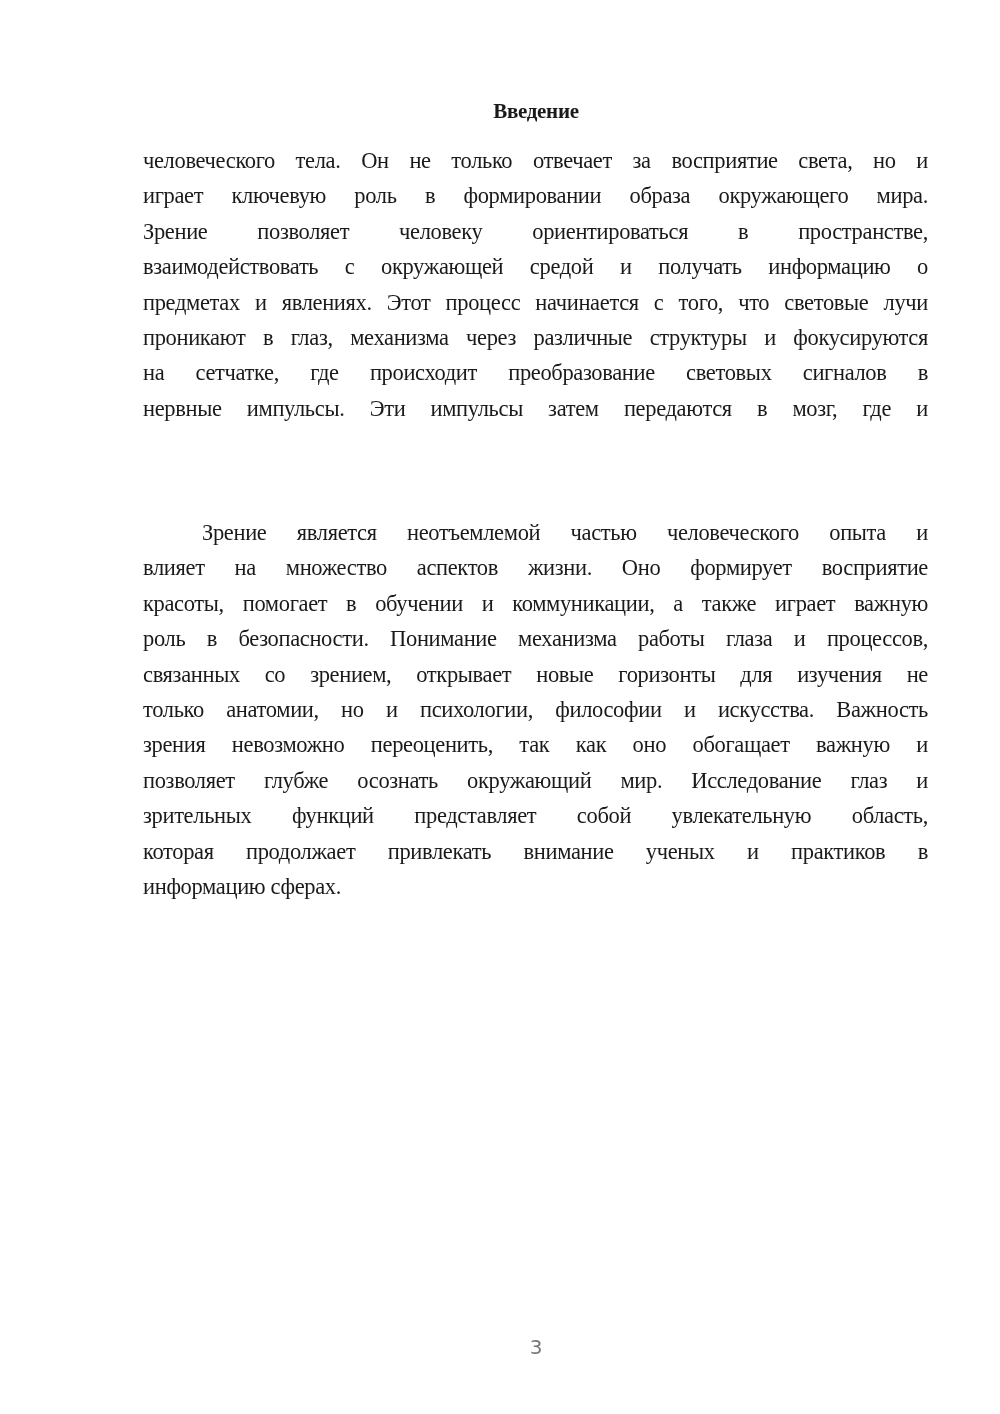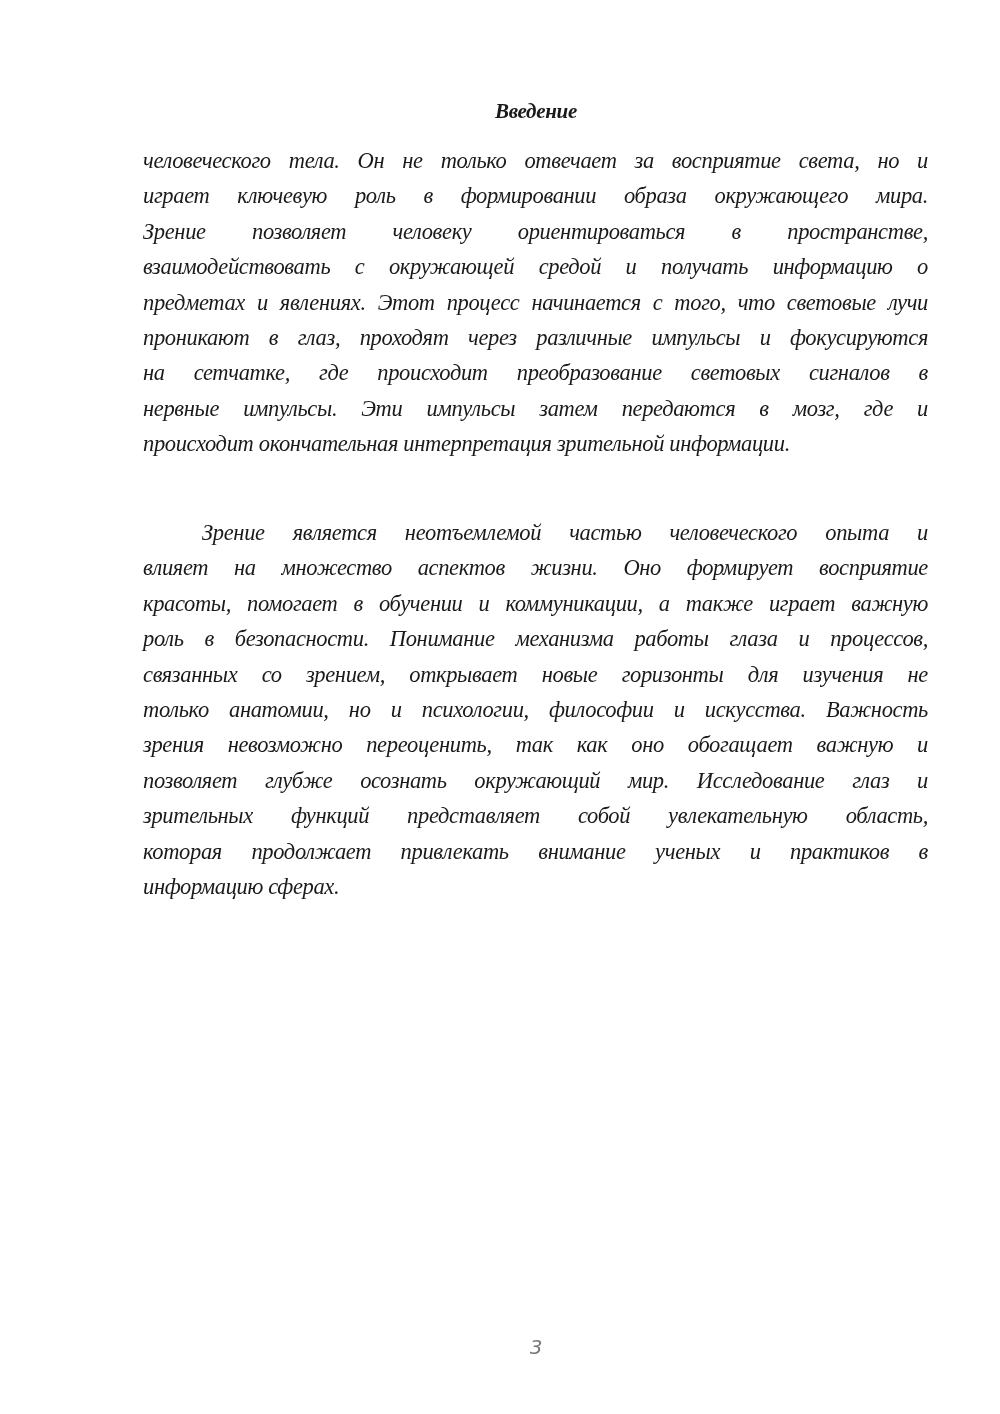--- a/index.html
+++ b/index.html
@@ -15,21 +15,20 @@
       font-family: "Liberation Serif", "DejaVu Serif", serif;
       color: #1a1a1a;
     }
     .page {
       position: absolute;
       left: 0;
       top: 0;
       width: 1000px;
       height: 1087px;
       background: #ffffff;
-      font-style: italic;
     }
     .title {
       position: absolute;
       left: 0;
       top: 97px;
       width: 1072px;
       text-align: center;
       font-weight: bold;
       font-size: 21px;
       line-height: 28px;
@@ -79,24 +78,23 @@
 <div class="page">
 
   <h1 class="title" style="margin:0;">Введение</h1>
 
   <div class="body-text p1">
     <span class="line">человеческого тела. Он не только отвечает за восприятие света, но и</span>
     <span class="line">играет ключевую роль в формировании образа окружающего мира.</span>
     <span class="line">Зрение позволяет человеку ориентироваться в пространстве,</span>
     <span class="line">взаимодействовать с окружающей средой и получать информацию о</span>
     <span class="line">предметах и явлениях. Этот процесс начинается с того, что световые лучи</span>
-    <span class="line">проникают в глаз, проходят через различные импульсы и фокусируются</span>
+    <span class="line">проникают в глаз, механизма через различные структуры и фокусируются</span>
     <span class="line">на сетчатке, где происходит преобразование световых сигналов в</span>
     <span class="line">нервные импульсы. Эти импульсы затем передаются в мозг, где и</span>
-    <span class="line last">происходит окончательная интерпретация зрительной информации.</span>
   </div>
 
   <div class="body-text p2">
     <span class="line indent">Зрение является неотъемлемой частью человеческого опыта и</span>
     <span class="line">влияет на множество аспектов жизни. Оно формирует восприятие</span>
     <span class="line">красоты, помогает в обучении и коммуникации, а также играет важную</span>
     <span class="line">роль в безопасности. Понимание механизма работы глаза и процессов,</span>
     <span class="line">связанных со зрением, открывает новые горизонты для изучения не</span>
     <span class="line">только анатомии, но и психологии, философии и искусства. Важность</span>
     <span class="line">зрения невозможно переоценить, так как оно обогащает важную и</span>

